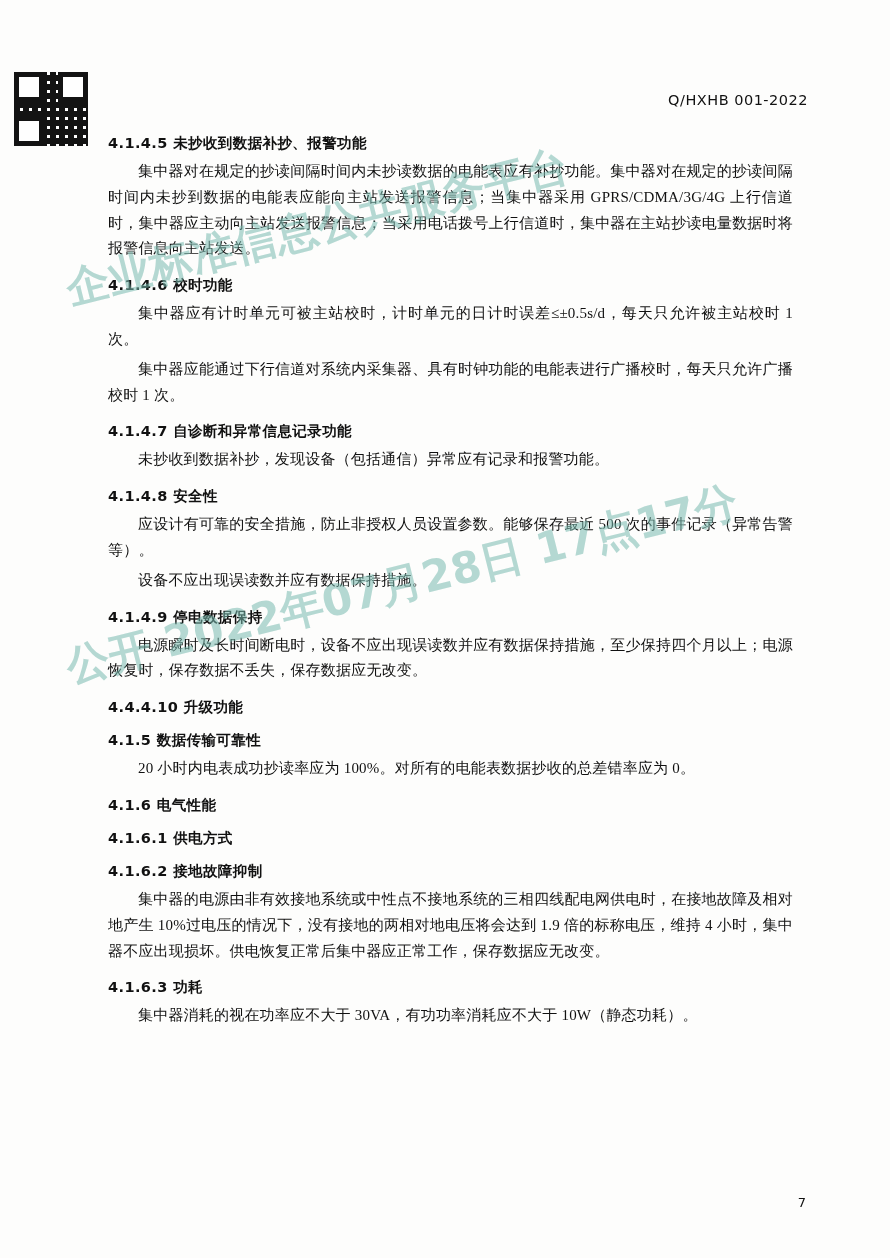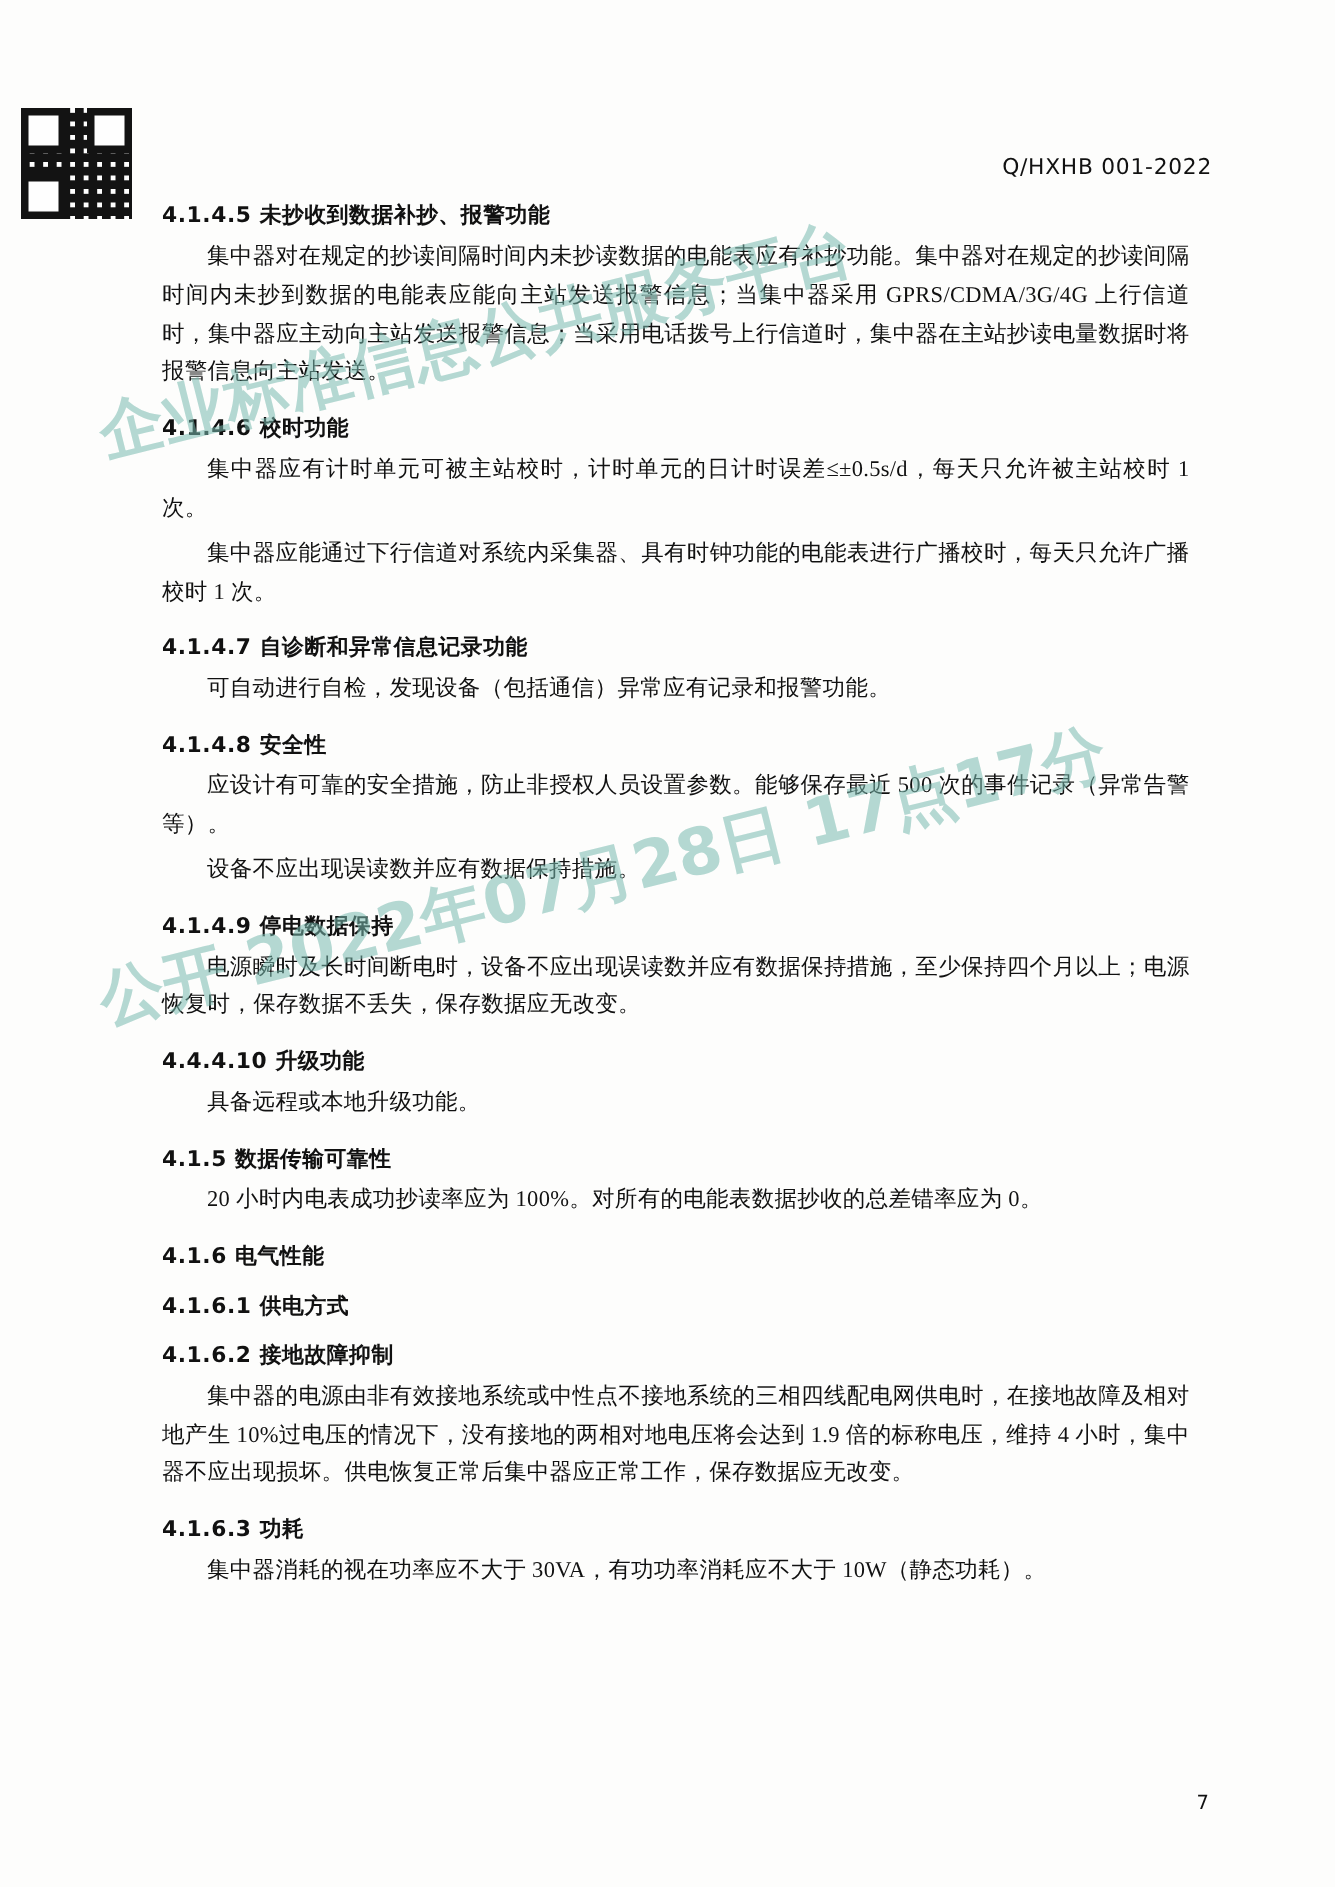--- a/index.html
+++ b/index.html
@@ -50,21 +50,21 @@
     width: 20px; height: 20px;
     border: 5px solid #000;
     background: #fff;
     box-shadow: inset 0 0 0 3px #fff;
   }
 
   
   .header {
     position: absolute;
     right: 82px;
-    top: 104px;
+    top: 92px;
     font-family: "DejaVu Sans", sans-serif;
     font-size: 14.5px;
     letter-spacing: 0.5px;
     color: #111;
   }
 
   
   .content {
     position: absolute;
     left: 108px;
@@ -132,28 +132,27 @@
 
   <div class="header">Q/HXHB 001-2022</div>
 
   <div class="content">
       <h3 class="sec">4.1.4.5 未抄收到数据补抄、报警功能</h3>
       <p class="para">集中器对在规定的抄读间隔时间内未抄读数据的电能表应有补抄功能。集中器对在规定的抄读间隔时间内未抄到数据的电能表应能向主站发送报警信息；当集中器采用 GPRS/CDMA/3G/4G 上行信道时，集中器应主动向主站发送报警信息；当采用电话拨号上行信道时，集中器在主站抄读电量数据时将报警信息向主站发送。</p>
       <h3 class="sec">4.1.4.6 校时功能</h3>
       <p class="para">集中器应有计时单元可被主站校时，计时单元的日计时误差≤±0.5s/d，每天只允许被主站校时 1 次。</p>
       <p class="para">集中器应能通过下行信道对系统内采集器、具有时钟功能的电能表进行广播校时，每天只允许广播校时 1 次。</p>
       <h3 class="sec">4.1.4.7 自诊断和异常信息记录功能</h3>
-      <p class="para">可自动进行自检，发现设备（包括通信）异常应有记录和报警功能。</p>
+      <p class="para">未抄收到数据补抄，发现设备（包括通信）异常应有记录和报警功能。</p>
       <h3 class="sec">4.1.4.8 安全性</h3>
       <p class="para">应设计有可靠的安全措施，防止非授权人员设置参数。能够保存最近 500 次的事件记录（异常告警等）。</p>
       <p class="para">设备不应出现误读数并应有数据保持措施。</p>
       <h3 class="sec">4.1.4.9 停电数据保持</h3>
       <p class="para">电源瞬时及长时间断电时，设备不应出现误读数并应有数据保持措施，至少保持四个月以上；电源恢复时，保存数据不丢失，保存数据应无改变。</p>
       <h3 class="sec">4.4.4.10 升级功能</h3>
-      <p class="para">具备远程或本地升级功能。</p>
       <h3 class="sec">4.1.5  数据传输可靠性</h3>
       <p class="para">20 小时内电表成功抄读率应为 100%。对所有的电能表数据抄收的总差错率应为 0。</p>
       <h3 class="sec">4.1.6  电气性能</h3>
       <h3 class="sec">4.1.6.1 供电方式</h3>
       <h3 class="sec">4.1.6.2 接地故障抑制</h3>
       <p class="para">集中器的电源由非有效接地系统或中性点不接地系统的三相四线配电网供电时，在接地故障及相对地产生 10%过电压的情况下，没有接地的两相对地电压将会达到 1.9 倍的标称电压，维持 4 小时，集中器不应出现损坏。供电恢复正常后集中器应正常工作，保存数据应无改变。</p>
       <h3 class="sec">4.1.6.3 功耗</h3>
       <p class="para">集中器消耗的视在功率应不大于 30VA，有功功率消耗应不大于 10W（静态功耗）。</p>
     </div>
 

